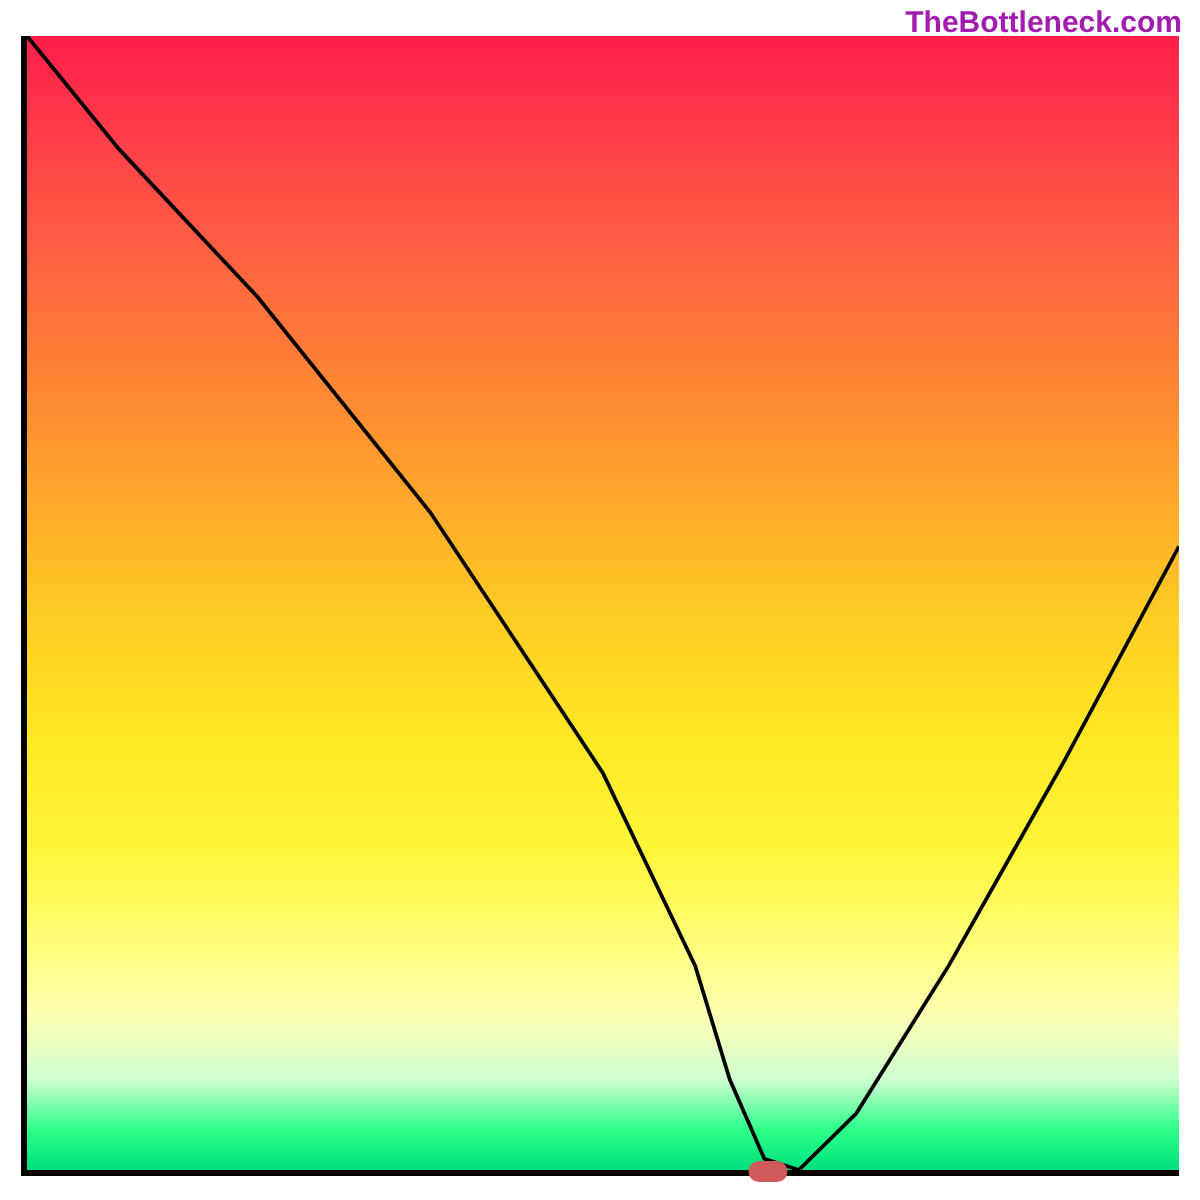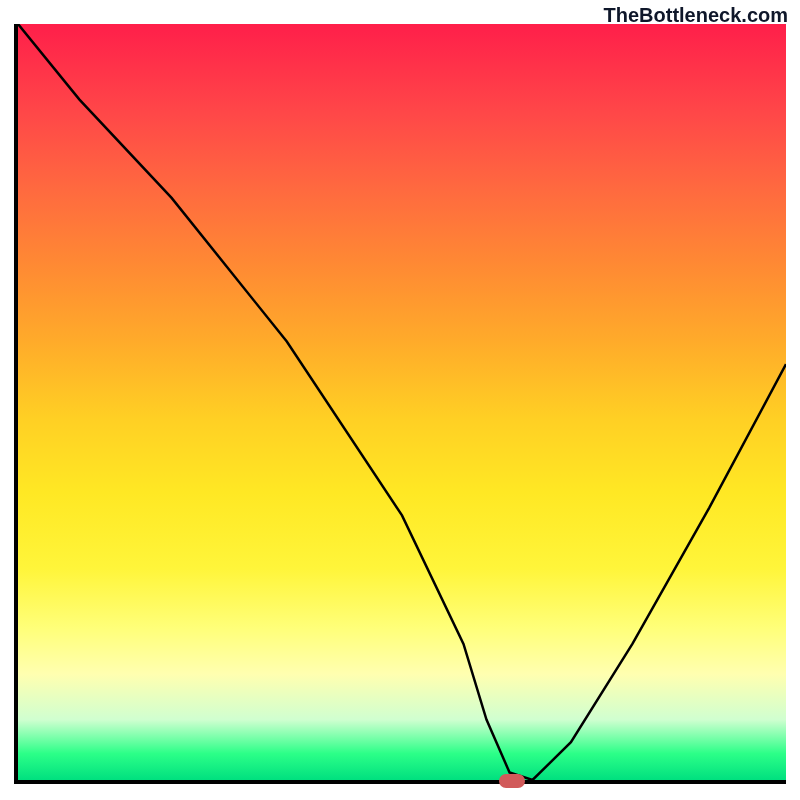--- a/index.html
+++ b/index.html
@@ -9,21 +9,21 @@
     background: #ffffff;
     position: relative;
     font-family: Arial, sans-serif;
   }
   .attribution {
     position: absolute;
     top: 4px;
     right: 12px;
     font-size: 20px;
     font-weight: bold;
-    color: #0f172a;
+    color: #a21caf;
     z-index: 10;
   }
   .plot-frame {
     position: absolute;
     left: 14px;
     top: 24px;
     width: 772px;
     height: 760px;
     border-left: 4px solid #000;
     border-bottom: 4px solid #000;

